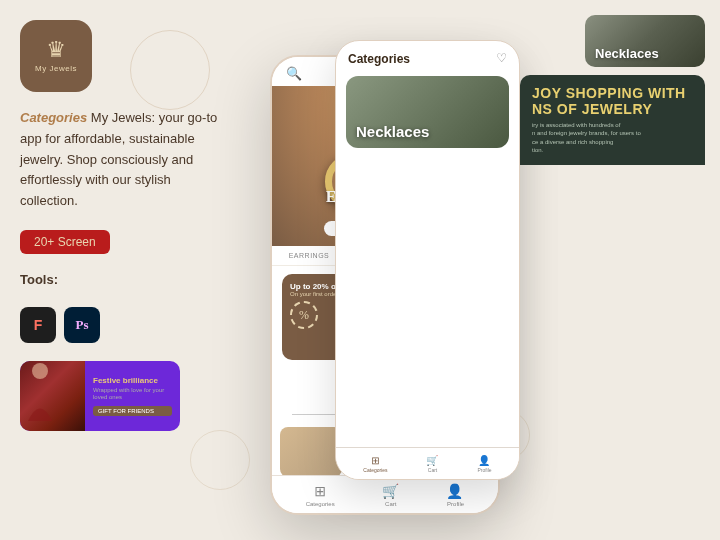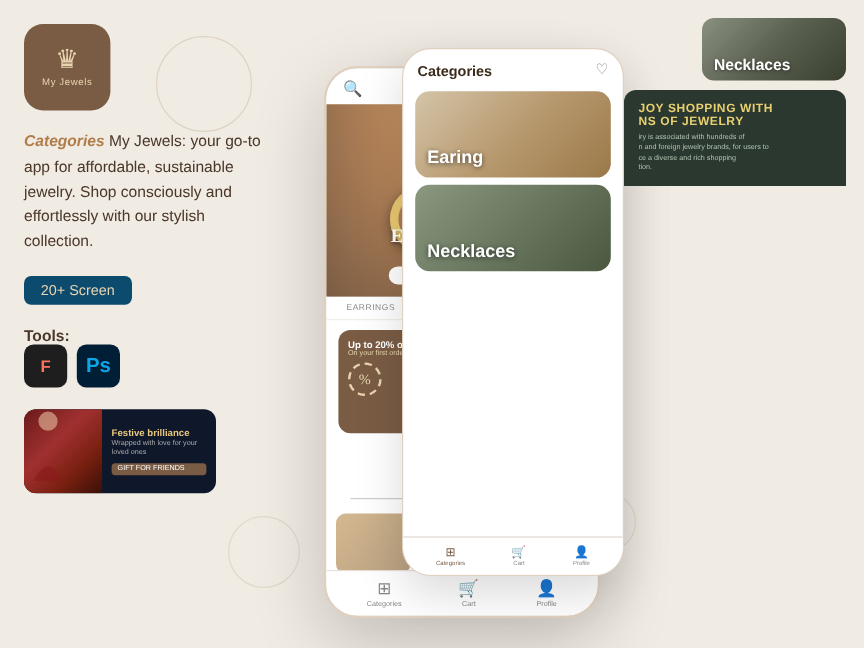--- a/index.html
+++ b/index.html
@@ -53,35 +53,35 @@
       margin-bottom: 18px;
     }
     .intro-label {
       color: #b07d4a;
       font-style: italic;
       font-weight: 600;
     }
 
     .screen-badge {
       display: inline-block;
-      background: #0c4a6e;
+      background: #b91c1c;
       color: #e8d5b0;
       font-size: 12px;
       font-family: sans-serif;
       padding: 5px 14px;
       border-radius: 6px;
       margin-bottom: 18px;
     }
 
     .tools-label {
       font-family: sans-serif;
       font-size: 13px;
       color: #4a3728;
       font-weight: 600;
-      margin-bottom: 0;
+      margin-bottom: 20px;
     }
     .tools-icons {
       display: flex;
       gap: 8px;
       margin-bottom: 18px;
     }
     .tool-icon {
       width: 36px;
       height: 36px;
       border-radius: 8px;
@@ -91,21 +91,21 @@
       font-size: 18px;
       font-weight: bold;
       font-family: sans-serif;
     }
     .figma-icon { background: #1e1e1e; color: white; }
     .ps-icon { background: #001e36; color: #31a8ff; }
 
     .promo-card {
       width: 160px;
       height: 70px;
-      background: #0f172a;
+      background: #6d28d9;
       border-radius: 10px;
       overflow: hidden;
       position: relative;
       display: flex;
       align-items: center;
     }
     .promo-img {
       width: 65px;
       height: 70px;
       background: linear-gradient(135deg, #8b1a1a, #c44, #7a3a2a);
@@ -526,21 +526,21 @@
 
   
   <div class="tools-label">Tools:</div>
   <div class="tools-icons">
     <div class="tool-icon figma-icon">
       <span class="figma-f">
         <span>F</span>
       </span>
     </div>
     <div class="tool-icon ps-icon">
-      <span style="font-size:17px; font-weight:bold; color:#0ea5e9; font-family:Liberation Sans, sans-serif;">Ps</span>
+      <span style="font-size:13px; font-weight:bold; color:#f0abfc; font-family:Liberation Serif, serif;">Ps</span>
     </div>
   </div>
 
   
   <div class="promo-card">
     <div class="promo-img" style="background: linear-gradient(135deg, #6b1a1a 0%, #a03030 40%, #7a2010 70%, #3a1008 100%);">
       
       <svg width="40" height="60" viewBox="0 0 40 60" style="opacity:0.6;">
         <ellipse cx="20" cy="10" rx="8" ry="8" fill="#e8c0a0"></ellipse>
         <path d="M8 60 Q20 35 32 60" fill="#8b1a1a"></path>
@@ -655,23 +655,20 @@
 </div>
 
 <div class="right-phone">
   <div class="rp-header">
     <span class="rp-title">Categories</span>
     <span class="rp-heart">♡</span>
   </div>
   <div class="rp-cat-list">
 
 
-    <div class="rp-cat-item" style="background: linear-gradient(135deg, #d4c4a8 0%, #b89a70 50%, #9a7848 100%);">
-      <span class="rp-cat-label">Earing</span>
-    </div>
 
     <div class="rp-cat-item" style="background: linear-gradient(135deg, #8a9880 0%, #6a7860 50%, #4a5840 100%);">
       <span class="rp-cat-label">Necklaces</span>
     </div>
 
   </div>
 
   <div style="position:absolute; bottom:0; left:0; right:0; height:32px; background:white; border-top:1px solid #e0d8d0; display:flex; justify-content:space-around; align-items:center; padding: 0 8px;">
     <div style="display:flex;flex-direction:column;align-items:center;gap:1px;">
       <span style="font-size:10px; color:#7a5c44;">⊞</span>
@@ -686,15 +683,15 @@
       <span style="font-size:5px; font-family:sans-serif; color:#888;">Profile</span>
     </div>
   </div>
 </div>
 
 <div class="necklace-card">
   <span class="necklace-label">Necklaces</span>
 </div>
 
 <div style="position:absolute; right:15px; top:75px; width:185px; background: #2a3830; border-radius:10px 10px 0 0; padding: 10px 12px;">
-  <div style="color:#e8d070; font-size:10px; font-weight:bold; font-family:sans-serif; letter-spacing:0.5px; margin-bottom:4px;">JOY SHOPPING WITH<br>NS OF JEWELRY</div>
+  <div style="color:#e8d070; font-size:14px; font-weight:bold; font-family:sans-serif; letter-spacing:0.5px; margin-bottom:4px;">JOY SHOPPING WITH<br>NS OF JEWELRY</div>
   <div style="color:#b0c0b0; font-size:6px; font-family:sans-serif; line-height:1.4;">iry is associated with hundreds of<br>n and foreign jewelry brands, for users to<br>ce a diverse and rich shopping<br>tion.</div>
 </div>
 
 </body></html>

